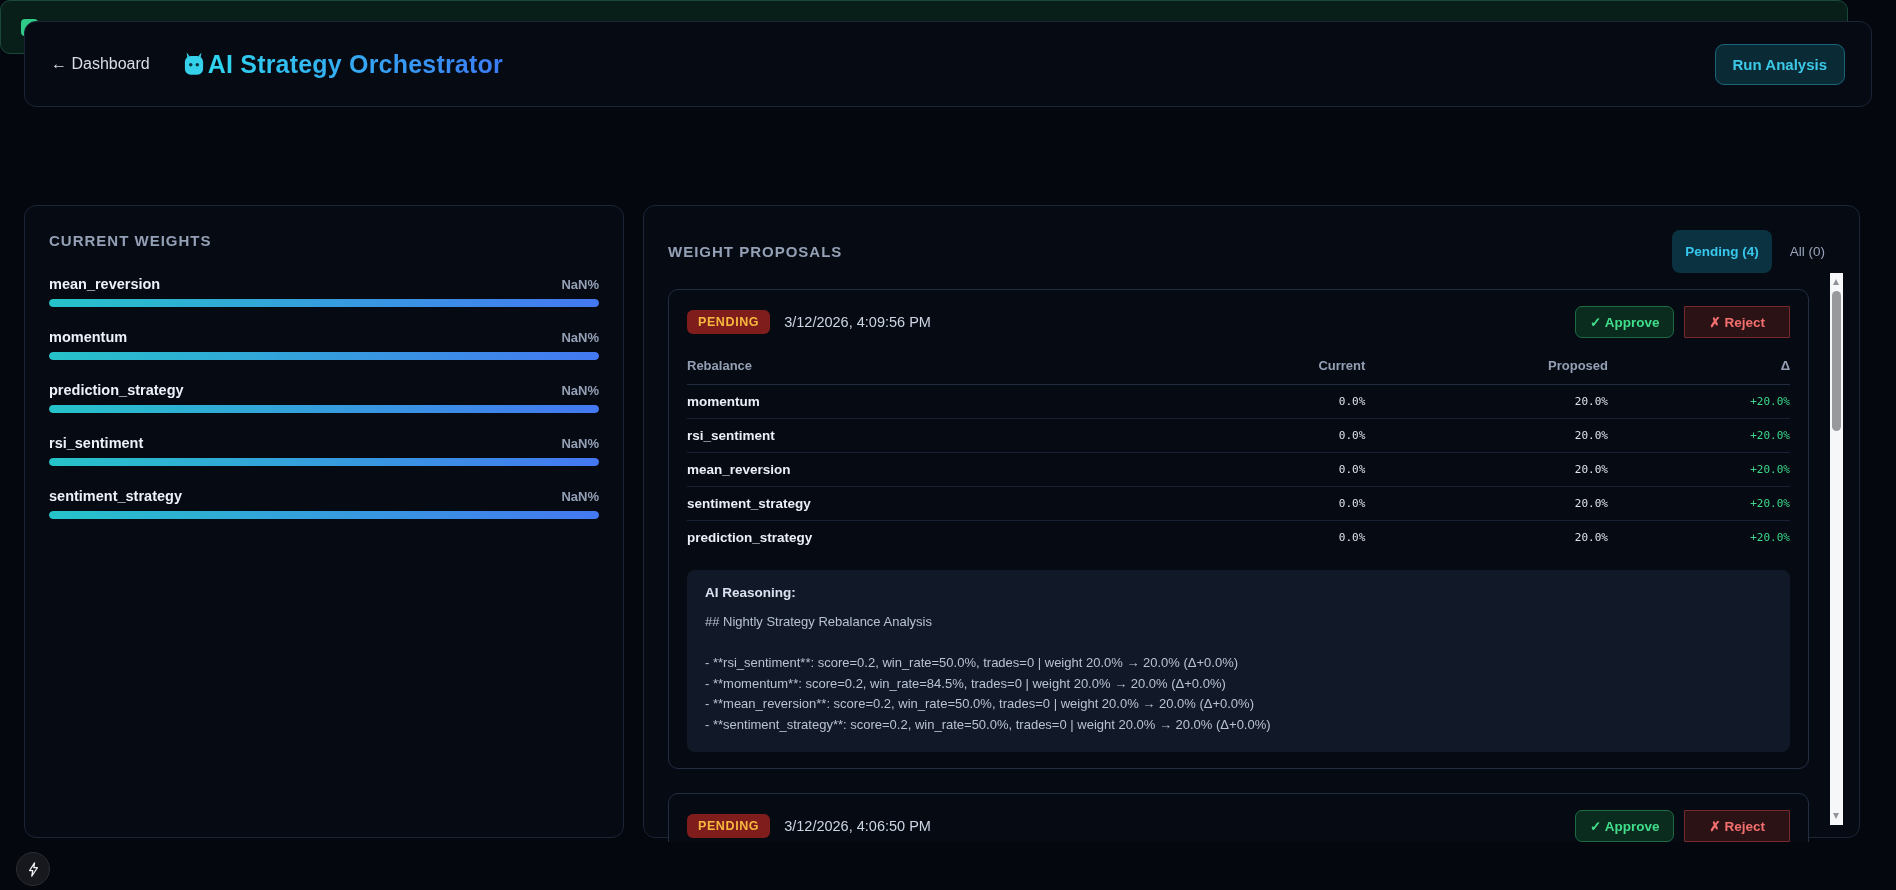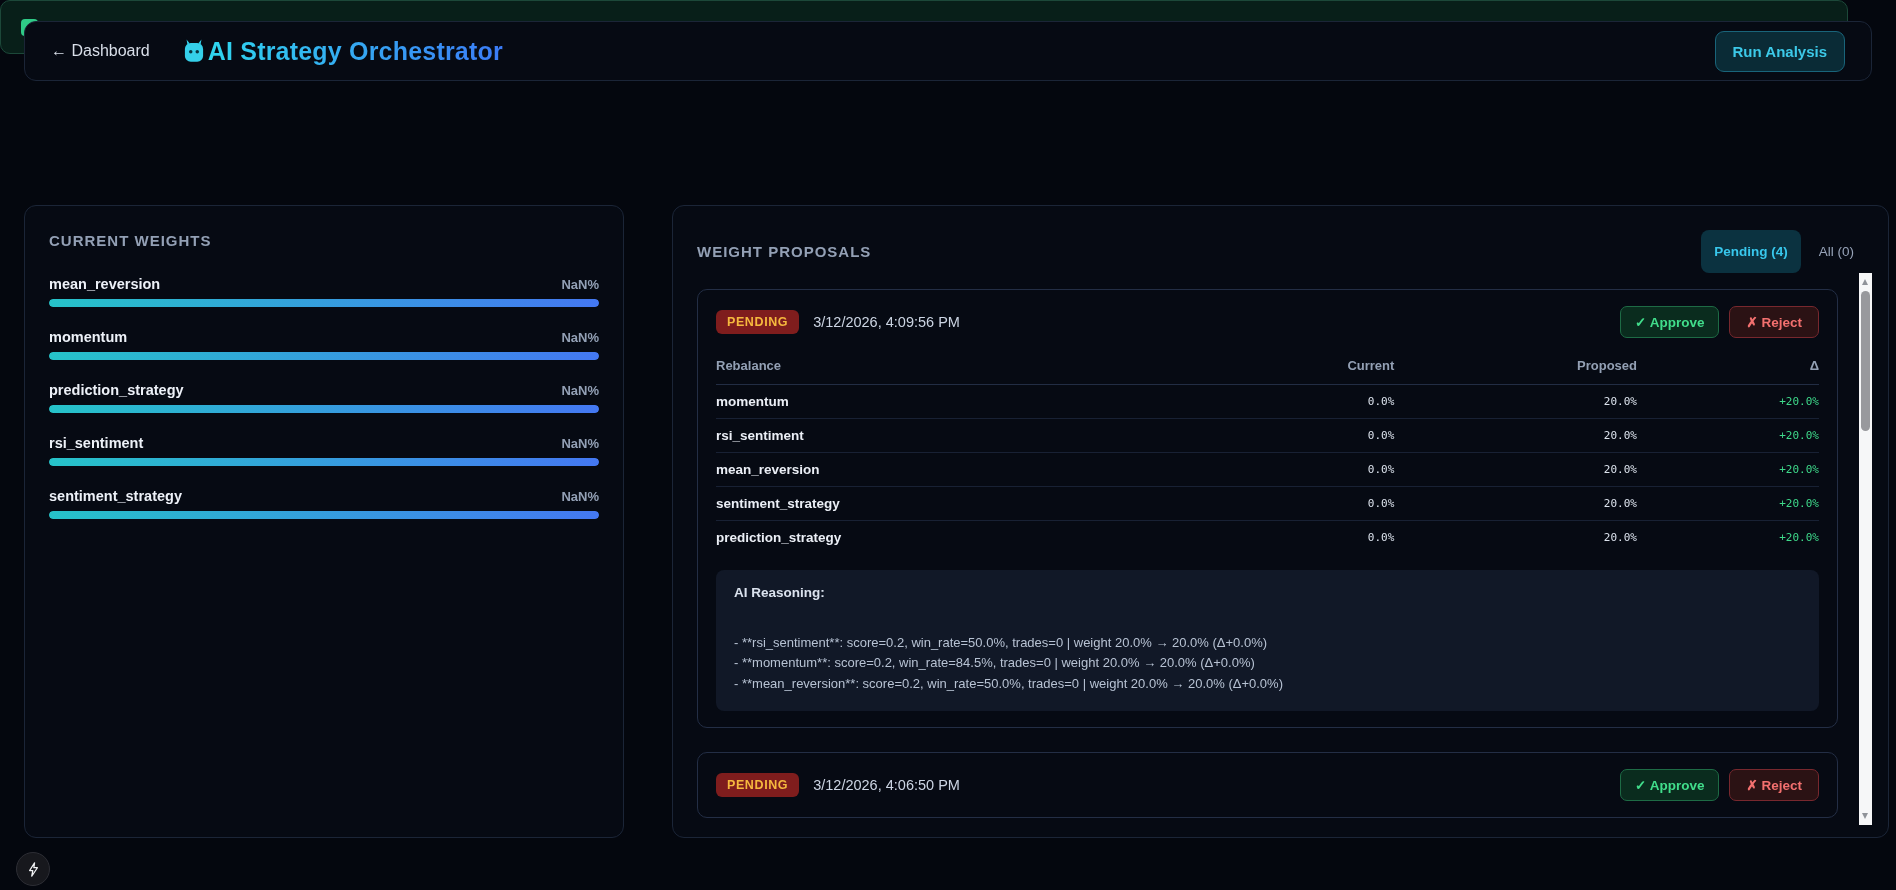--- a/index.html
+++ b/index.html
@@ -12,21 +12,21 @@
     color:#e5eaf2;
   }
   .panel {
     position:absolute;
     background:#060a13;
     border:1px solid #1b2537;
     border-radius:12px;
   }
 
   
-  .app-header { left:24px; top:21px; width:1848px; height:60px; display:flex; align-items:center; padding:0 26px; }
+  .app-header { left:24px; top:21px; width:1848px; height:86px; display:flex; align-items:center; padding:0 26px; }
   .back-link { color:#d9dfe9; font-size:16px; cursor:pointer; }
   .brand { display:flex; align-items:center; margin-left:30px; }
   .brand-title {
     font-size:25px; font-weight:bold; letter-spacing:0.2px;
     background:linear-gradient(90deg,#2fd6ee 0%, #3b7bf7 100%);
     -webkit-background-clip:text; background-clip:text;
     -webkit-text-fill-color:transparent; color:transparent;
   }
   .run-btn {
     margin-left:auto; background:#0a2b36; border:1px solid #19647a; color:#3cc9e8;
@@ -44,35 +44,35 @@
   .panel-heading { font-size:15px; font-weight:bold; color:#93a0b5; letter-spacing:1px; }
   .weights-list { margin-top:27px; }
   .weight-row { margin-bottom:22px; }
   .weight-top { display:flex; justify-content:space-between; align-items:baseline; }
   .weight-name { color:#edf1f8; font-weight:bold; font-size:14.5px; }
   .weight-value { color:#93a0b5; font-size:13px; font-weight:bold; }
   .weight-bar-track { margin-top:7px; height:8px; border-radius:5px; overflow:hidden; }
   .weight-bar { height:100%; border-radius:5px; background:linear-gradient(90deg,#26c3c9 0%, #4478f2 100%); }
 
   
-  .right-panel { left:672px; top:205px; width:1217px; height:633px; padding:24px; }
+  .right-panel { left:643px; top:205px; width:1217px; height:633px; padding:24px; }
   .rp-header { display:flex; justify-content:space-between; align-items:center; }
   .tabs { display:flex; align-items:center; gap:16px; margin-right:8px; }
   .tab { font-size:13.5px; cursor:pointer; }
   .tab.active { background:#0b3240; color:#38c7ec; font-weight:bold; padding:14px 13px; border-radius:8px; }
   .tab.inactive { color:#97a3b8; padding:7px 2px; }
 
   .viewport { margin-top:16px; height:553px; overflow:hidden; padding-right:26px; position:relative; }
   .card { border:1px solid #232e45; border-radius:10px; background:#060a13; padding:16px 18px; margin-bottom:24px; }
   .card-header { display:flex; align-items:center; }
   .badge-pending { background:#7f1d1d; color:#f6b93e; font-size:12.5px; font-weight:bold; letter-spacing:0.6px; padding:5px 11px; border-radius:6px; }
   .timestamp { margin-left:14px; color:#ccd5e3; font-size:14.5px; }
   .actions { margin-left:auto; display:flex; gap:10px; }
   .btn-approve { background:#0a2c1e; border:1px solid #1e6b45; color:#41dd8b; font-weight:bold; font-size:13.5px; padding:7px 14px; border-radius:7px; font-family:"Liberation Sans",sans-serif; cursor:pointer; }
-  .btn-reject  { background:#2b1214; border:1px solid #78282e; color:#f3706f; font-weight:bold; font-size:13.5px; padding:7px 16px; border-radius:7px; font-family:"Liberation Sans",sans-serif; cursor:pointer; }
+  .btn-reject  { background:#2b1214; border:1px solid #78282e; color:#f3706f; font-weight:bold; font-size:13.5px; padding:7px 24px; border-radius:1px; font-family:"Liberation Sans",sans-serif; cursor:pointer; }
 
   table.proposal-table { width:100%; border-collapse:collapse; margin-top:12px; }
   .proposal-table th { color:#93a0b4; font-size:13px; font-weight:600; text-align:right; padding:8px 0 11px; border-bottom:1px solid #222d44; }
   .proposal-table th.col-strategy { text-align:left; }
   .proposal-table td { padding:9px 0; border-bottom:1px solid #182134; }
   .proposal-table tr:last-child td { border-bottom:none; }
   td.cell-strategy { font-weight:bold; color:#ebeff6; font-size:13.5px; }
   td.cell-num { font-family:"DejaVu Sans Mono", monospace; font-size:11px; color:#dce3ed; text-align:right; }
   td.cell-delta { color:#3ed98a; }
 
@@ -233,24 +233,26 @@
               <td class="cell-num">0.0%</td>
               <td class="cell-num">20.0%</td>
               <td class="cell-num cell-delta">+20.0%</td>
             </tr>
           </tbody>
       </table>
 
       <div class="reasoning">
         <div class="reasoning-title">AI Reasoning:</div>
         <div class="reasoning-body">
+            <div class="reasoning-line">## Nightly Strategy Rebalance Analysis</div>
             <div class="reasoning-line"></div>
             <div class="reasoning-line">- **rsi_sentiment**: score=0.2, win_rate=50.0%, trades=0 | weight 20.0% → 20.0% (Δ+0.0%)</div>
             <div class="reasoning-line">- **momentum**: score=0.2, win_rate=84.5%, trades=0 | weight 20.0% → 20.0% (Δ+0.0%)</div>
             <div class="reasoning-line">- **mean_reversion**: score=0.2, win_rate=50.0%, trades=0 | weight 20.0% → 20.0% (Δ+0.0%)</div>
+            <div class="reasoning-line">- **sentiment_strategy**: score=0.2, win_rate=50.0%, trades=0 | weight 20.0% → 20.0% (Δ+0.0%)</div>
           </div>
       </div>
     </article>
 
     <article class="card">
       <div class="card-header">
         <span class="badge-pending">PENDING</span>
         <span class="timestamp">3/12/2026, 4:06:50 PM</span>
         <div class="actions">
           <button class="btn-approve">✓ Approve</button>

